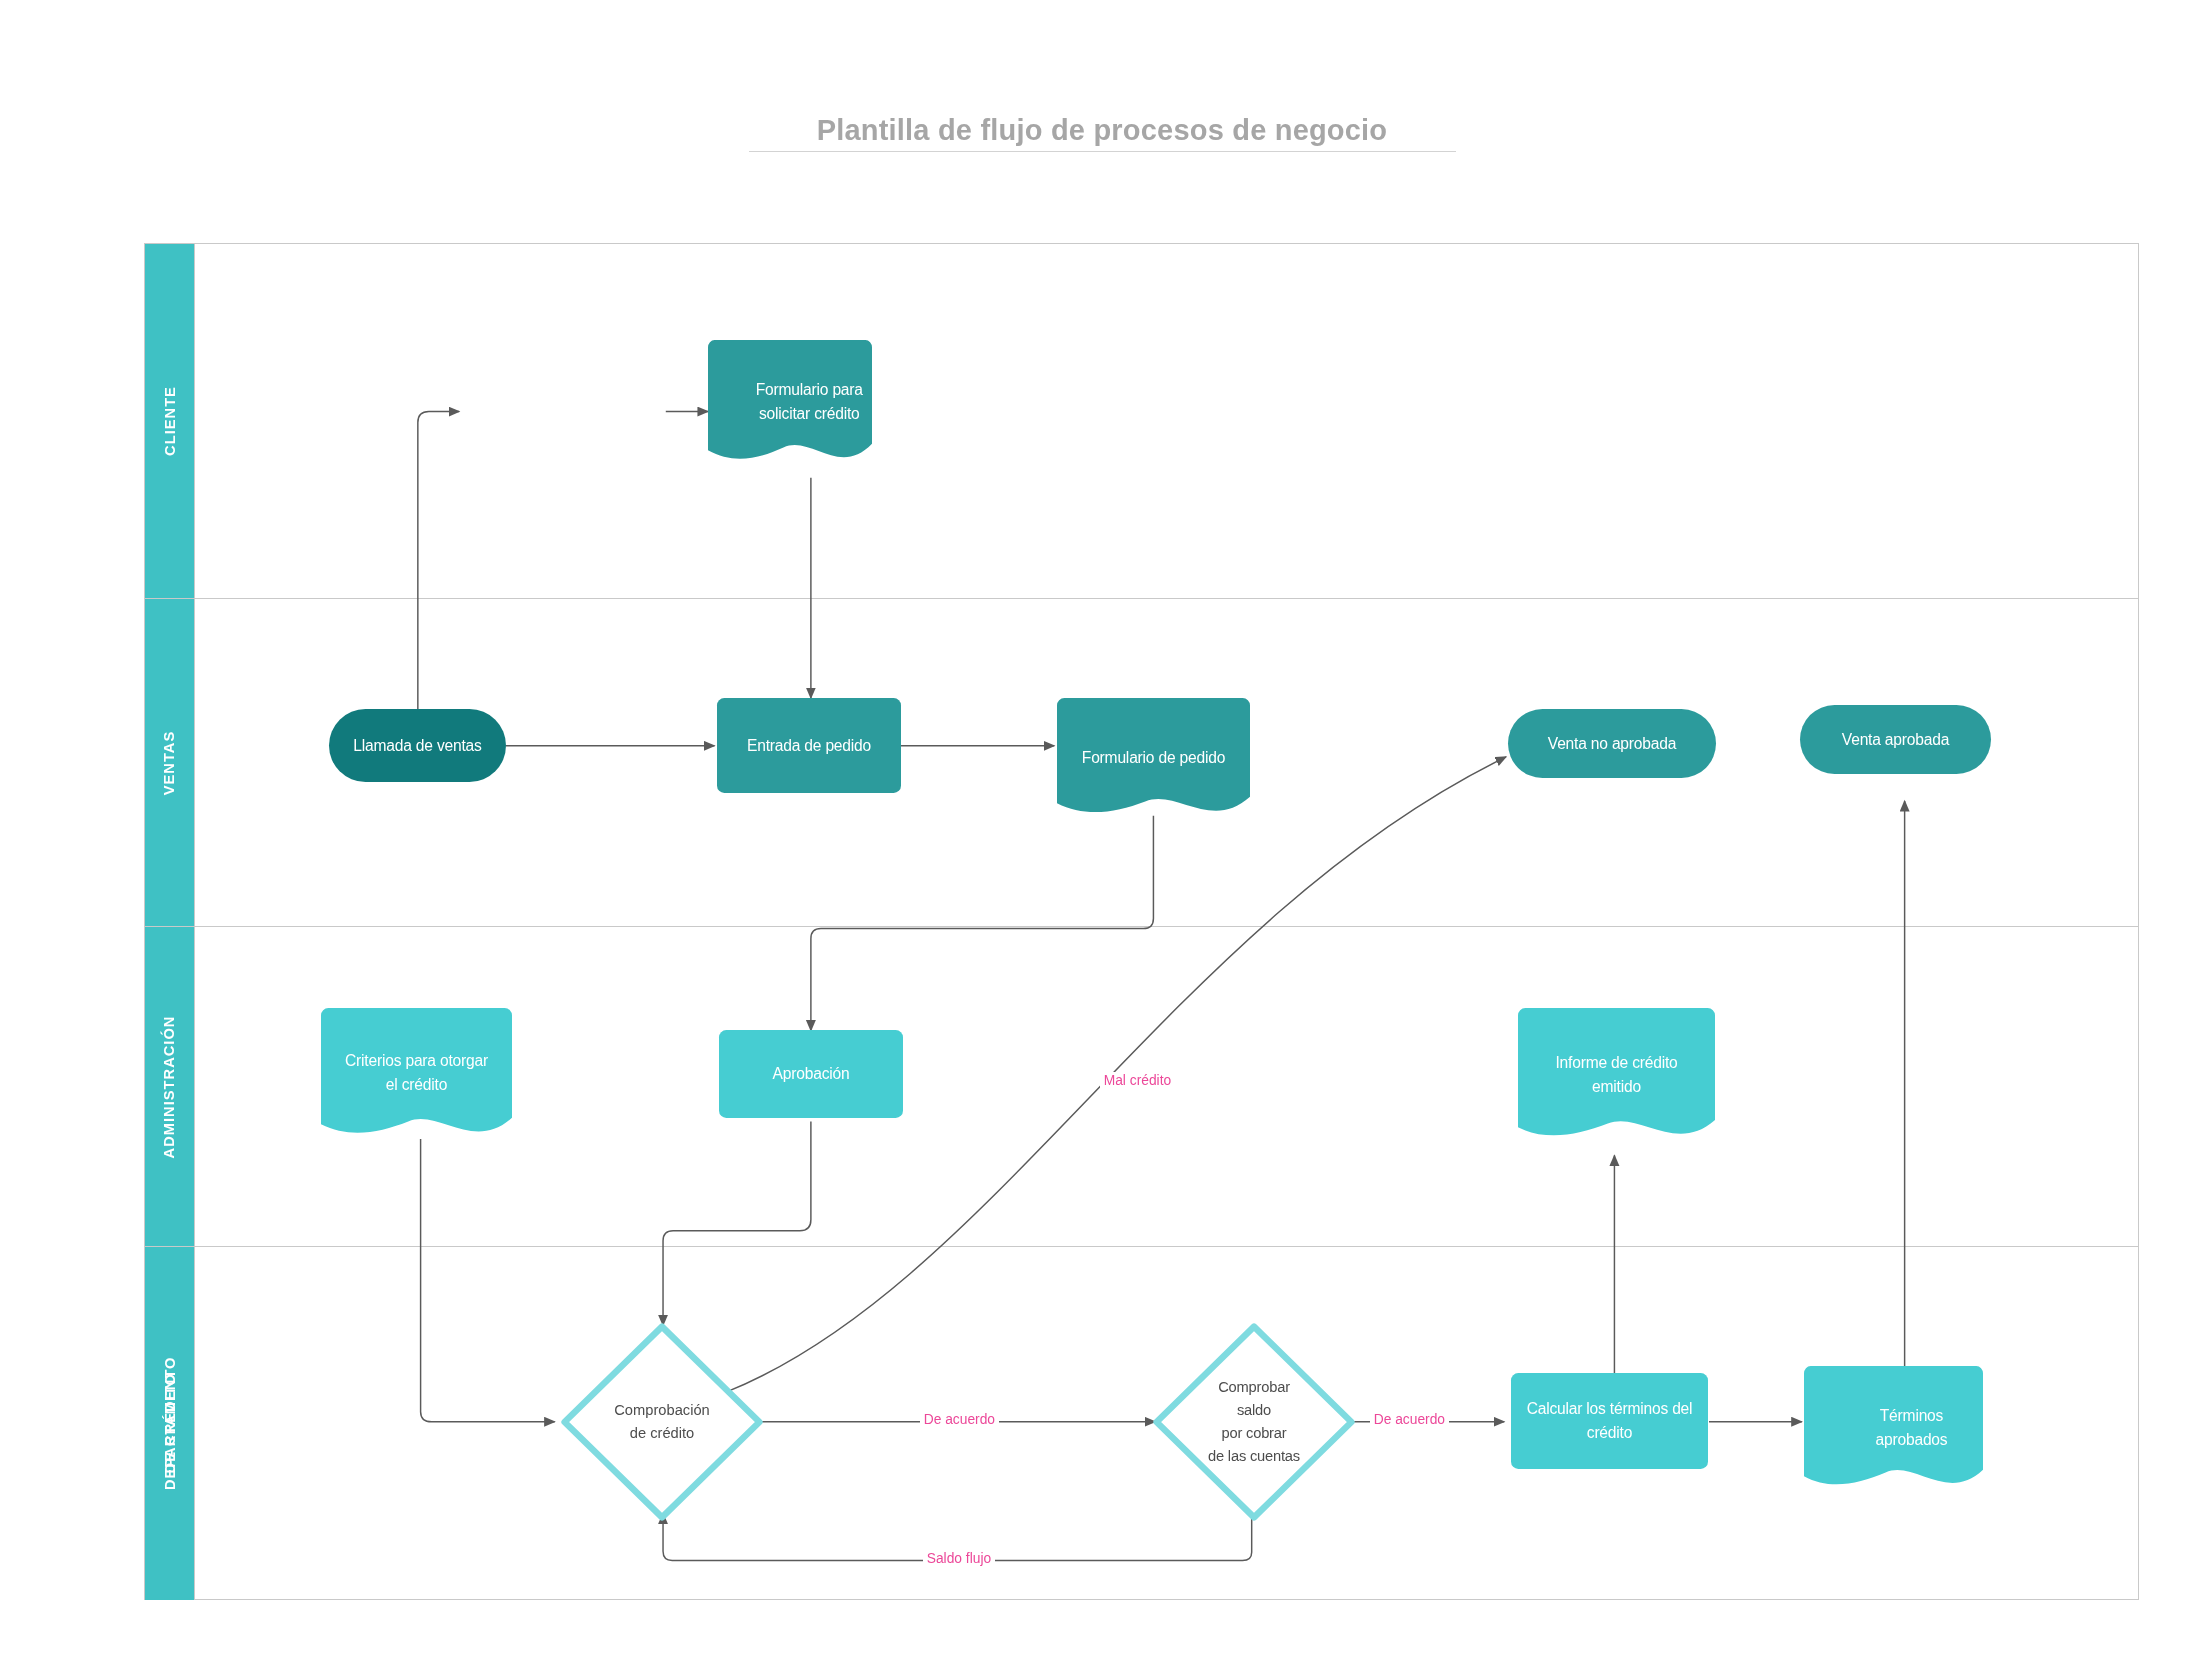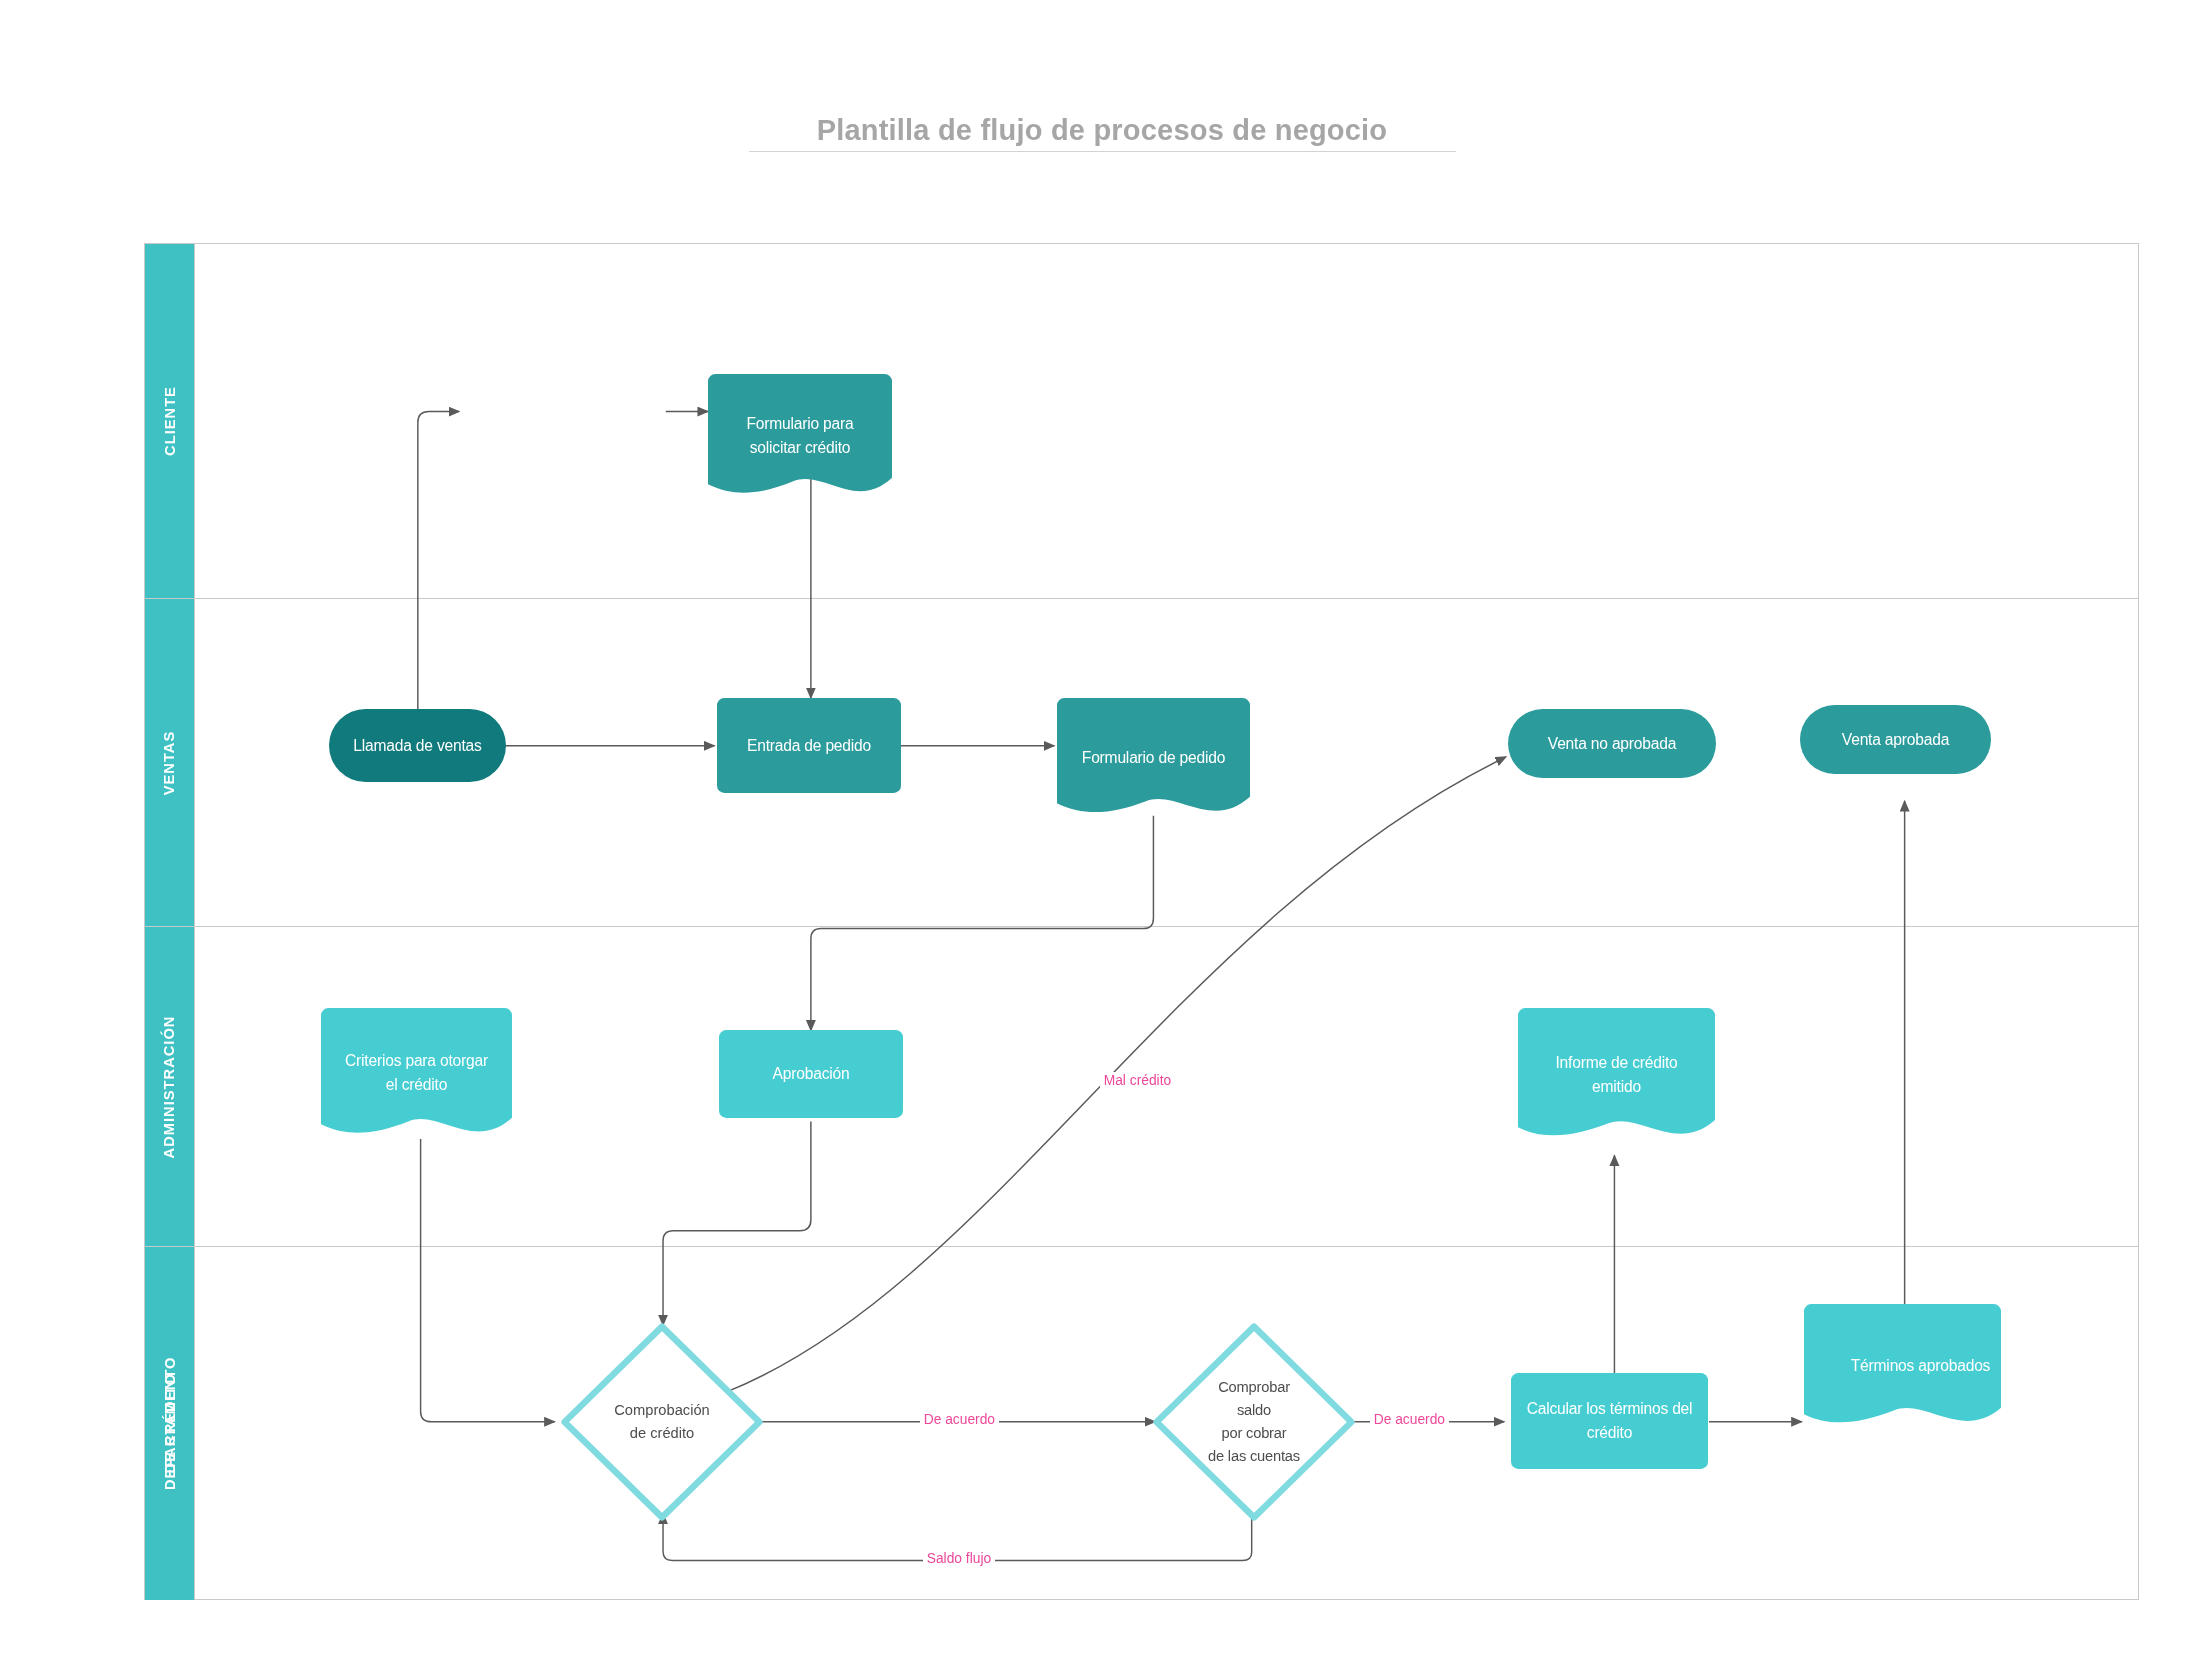--- a/index.html
+++ b/index.html
@@ -253,21 +253,21 @@
 
       <path d="M1758,1495 L1758,1258" marker-end="url(#ah)"></path>
 
       <path d="M1861,1548 L1962,1548" marker-end="url(#ah)"></path>
 
       <path d="M2074,1488 L2074,872" marker-end="url(#ah)"></path>
     </g>
   </svg>
 
 
-  <div class="node n-doc" style="left:708px; top:374px; width:184px; height:124px;">
+  <div class="node n-doc" style="left:708px; top:340px; width:164px; height:124px;justify-content:flex-end;">
     <svg class="docbody" viewBox="0 0 200 135" preserveAspectRatio="none">
       <path d="M8,0 H192 A8,8 0 0 1 200,8 V113 C160,150 125,103 92,117 C60,130 30,135 0,120 V8 A8,8 0 0 1 8,0 Z" fill="#2c9b9c"></path>
     </svg>
     <span class="lbl ov">Formulario para
 solicitar crédito</span>
   </div>
 
   <div class="node n-start" style="left:329px; top:709px; width:177px; height:73px;">
     <span class="lbl ov">Llamada de ventas</span>
   </div>
@@ -327,21 +327,21 @@
 saldo
 por cobrar
 de las cuentas</span>
   </div>
 
   <div class="node n-process-lt" style="left:1511px; top:1373px; width:197px; height:96px;">
     <span class="lbl ov">Calcular los términos del
 crédito</span>
   </div>
 
-  <div class="node n-doc-lt" style="left:1804px; top:1304px; width:197px; height:124px;padding-left:36px;">
+  <div class="node n-doc-lt" style="left:1804px; top:1366px; width:179px; height:124px;padding-left:36px;">
     <svg class="docbody" viewBox="0 0 215 135" preserveAspectRatio="none">
       <path d="M8,0 H207 A8,8 0 0 1 215,8 V113 C172,150 132,102 98,116 C64,129 30,135 0,120 V8 A8,8 0 0 1 8,0 Z" fill="#46cdd2"></path>
     </svg>
     <span class="lbl ov">Términos aprobados</span>
   </div>
 
   <div class="edge-label" style="left:1100px; top:1072px;">Mal crédito</div>
 
   <div class="edge-label" style="left:920px; top:1411px;">De acuerdo</div>
 

